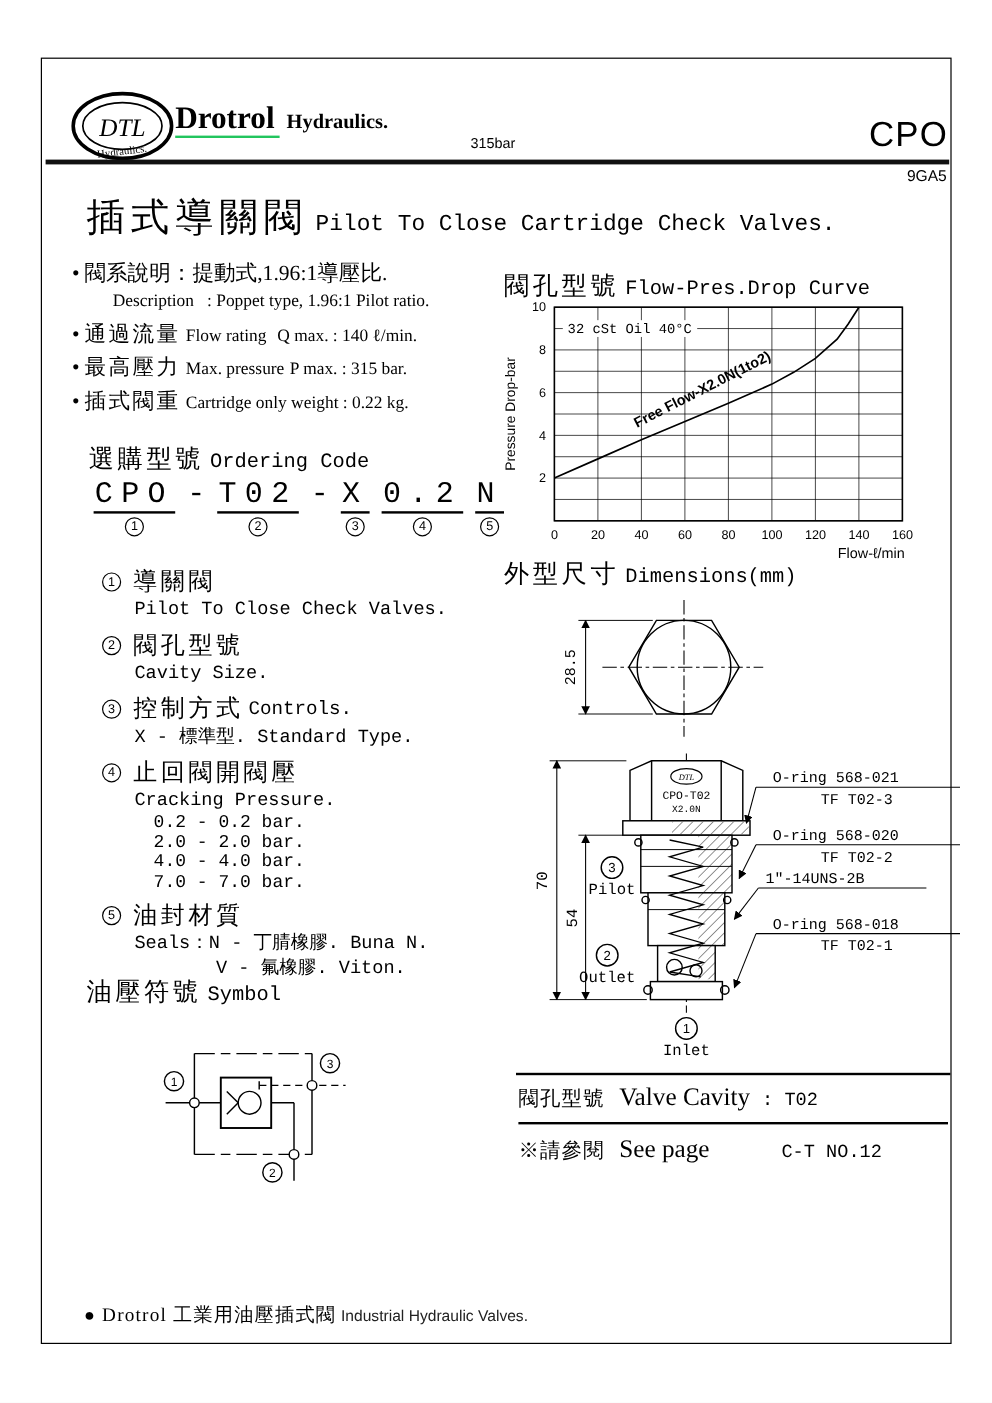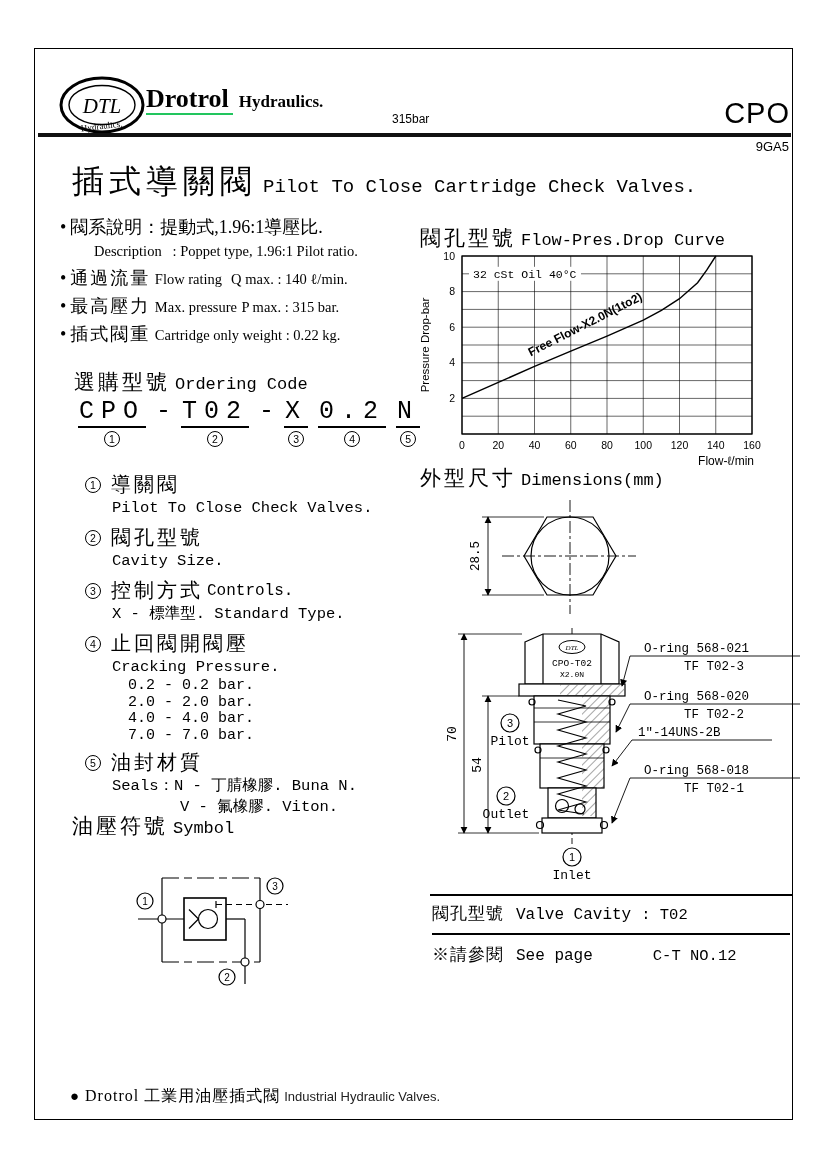--- a/index.html
+++ b/index.html
@@ -55,21 +55,21 @@
   .mixed { font-family:"Liberation Mono","Liberation Serif",monospace; }
 
   
   .chart-title { left:420px; top:224px; white-space:nowrap; }
   .chart-box { left:418px; top:250px; width:372px; height:218px; }
 
   
   .cavity { left:430px; top:894px; width:362px; border-top:2px solid #000; padding:6px 2px 0 2px; }
   .cav-row { display:flex; align-items:baseline; white-space:nowrap; margin-bottom:5px; }
   .cav-zh { font-size:17px; letter-spacing:1px; width:84px; }
-  .cav-en { font-family:Liberation Mono, monospace; font-size:16px; }
+  .cav-en { font-family:Liberation Serif, serif; font-size:21px; }
   .cav-val { font-family:"Liberation Mono",monospace; font-size:15.5px; }
   .cav-note { display:flex; align-items:baseline; border-top:2px solid #000000; padding-top:8px; margin-top:8px; padding-bottom:6px; white-space:nowrap; }
   .note-val { margin-left:60px; }
 
   
   .footer { left:70px; top:1086px; white-space:nowrap; }
   .footer .b { font-size:15px; margin-right:6px; }
   .footer .f-zh { font-size:16px; letter-spacing:1px; }
   .footer .f-en { font-family:"Liberation Sans",sans-serif; font-size:13px; color:#222; margin-left:4px; }
 

